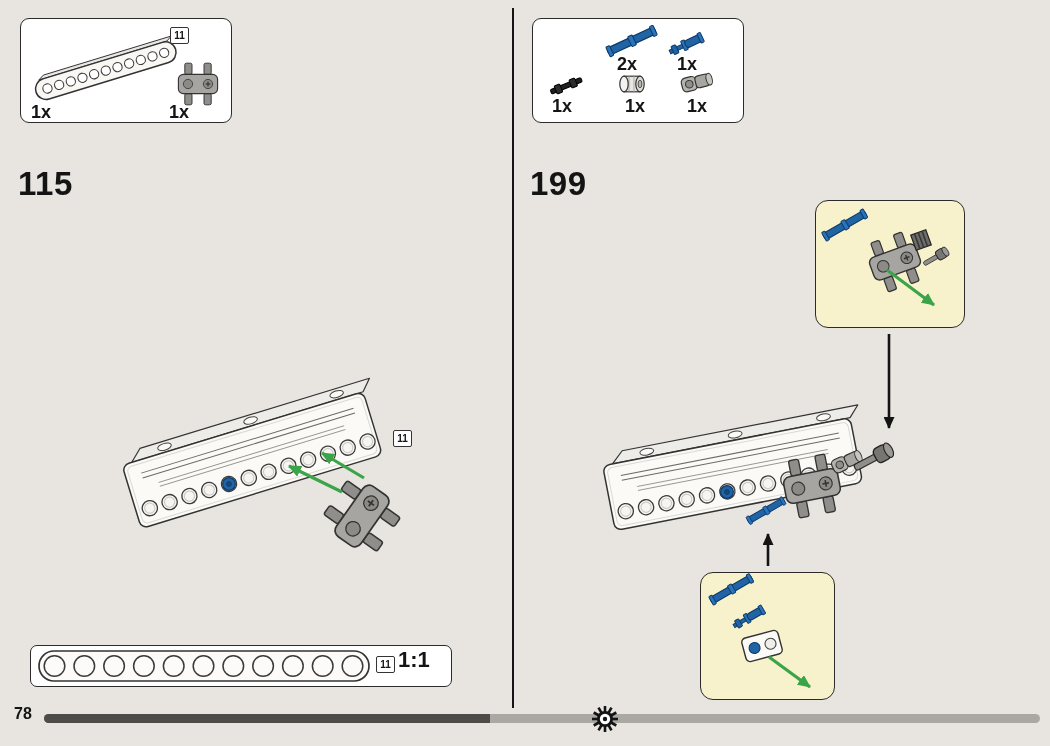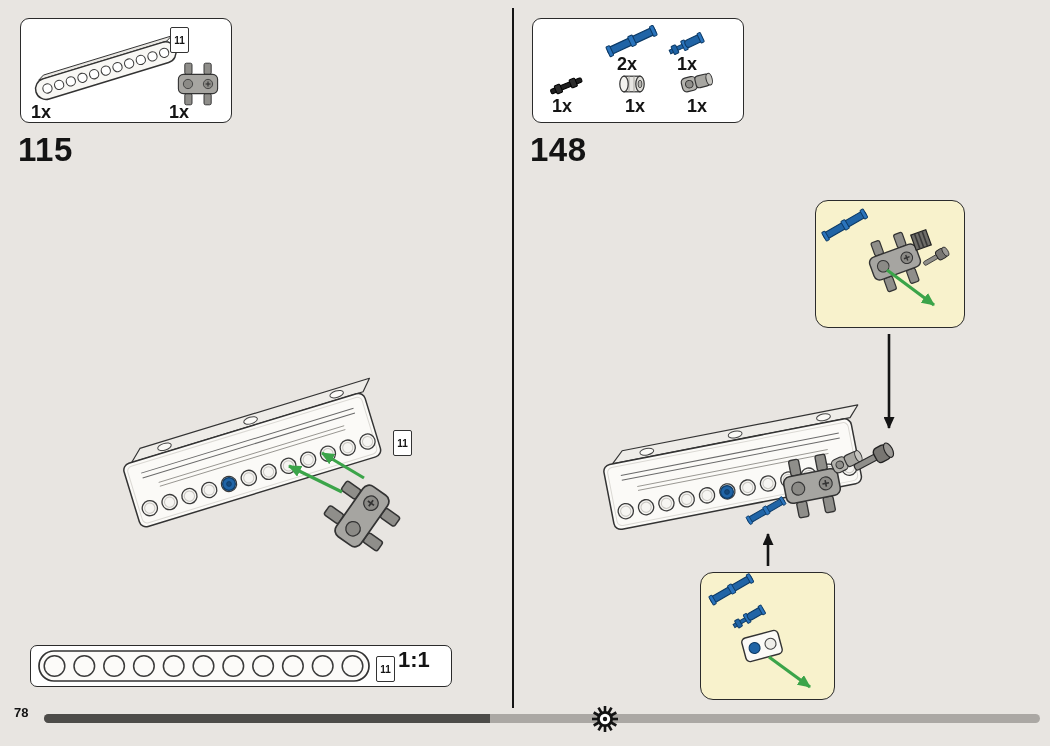--- a/index.html
+++ b/index.html
@@ -18,44 +18,44 @@
     border-radius:9px;
   }
   .callout{
     position:absolute;
     background:#f8f2cc;
     border:1.6px solid #2b2b2b;
     border-radius:13px;
   }
   .badge{
     position:absolute;
-    width:19px;height:26px;
+    width:19px;height:17px;
     background:#fff;
     border:1.3px solid #333;
     border-radius:2px;
     font-size:10px;font-weight:700;
     display:flex;align-items:center;justify-content:center;
   }
   .count{
     position:absolute;
     font-size:18px;font-weight:700;
   }
   .step-num{
     position:absolute;
-    font-size:33px;font-weight:700;letter-spacing:.5px;
+    font-size:33px;font-weight:700;letter-spacing:.5px;margin-top:34px;
   }
   .ratio{
     position:absolute;
     left:398px;top:647px;
     font-size:22px;font-weight:700;
   }
   .pageno{
     position:absolute;
     left:14px;top:705px;
-    font-size:13px;font-weight:700;
+    font-size:16px;font-weight:700;
   }
   .divider{
     position:absolute;
     left:512px;top:8px;width:2px;height:700px;
     background:#141414;
   }
   .bar{
     position:absolute;
     left:44px;top:714px;width:996px;height:9px;
     border-radius:5px;background:#aba8a4;overflow:hidden;
@@ -303,21 +303,21 @@
       <line x1="0" y1="0" x2="0" y2="-13"></line>
     <line x1="0" y1="0" x2="6.5" y2="-11.3"></line>
       <line x1="0" y1="0" x2="11.3" y2="-6.5"></line>
   </g>
   <circle r="8" fill="#141414"></circle>
   <circle r="5.2" fill="#ffffff"></circle>
   <circle r="2.2" fill="#141414"></circle>
 </svg>
 
 <div class="step-num" style="left:18px;top:131px">115</div>
-<div class="step-num" style="left:530px;top:131px">148</div>
+<div class="step-num" style="left:530px;top:131px">199</div>
 
 <div class="badge" style="left:170px;top:27px">11</div>
 <div class="badge" style="left:393px;top:430px">11</div>
 <div class="badge" style="left:376px;top:656px">11</div>
 
 <div class="count" style="left:31px;top:102px">1x</div>
 <div class="count" style="left:169px;top:102px">1x</div>
 
 <div class="count" style="left:617px;top:54px">2x</div>
 <div class="count" style="left:677px;top:54px">1x</div>

